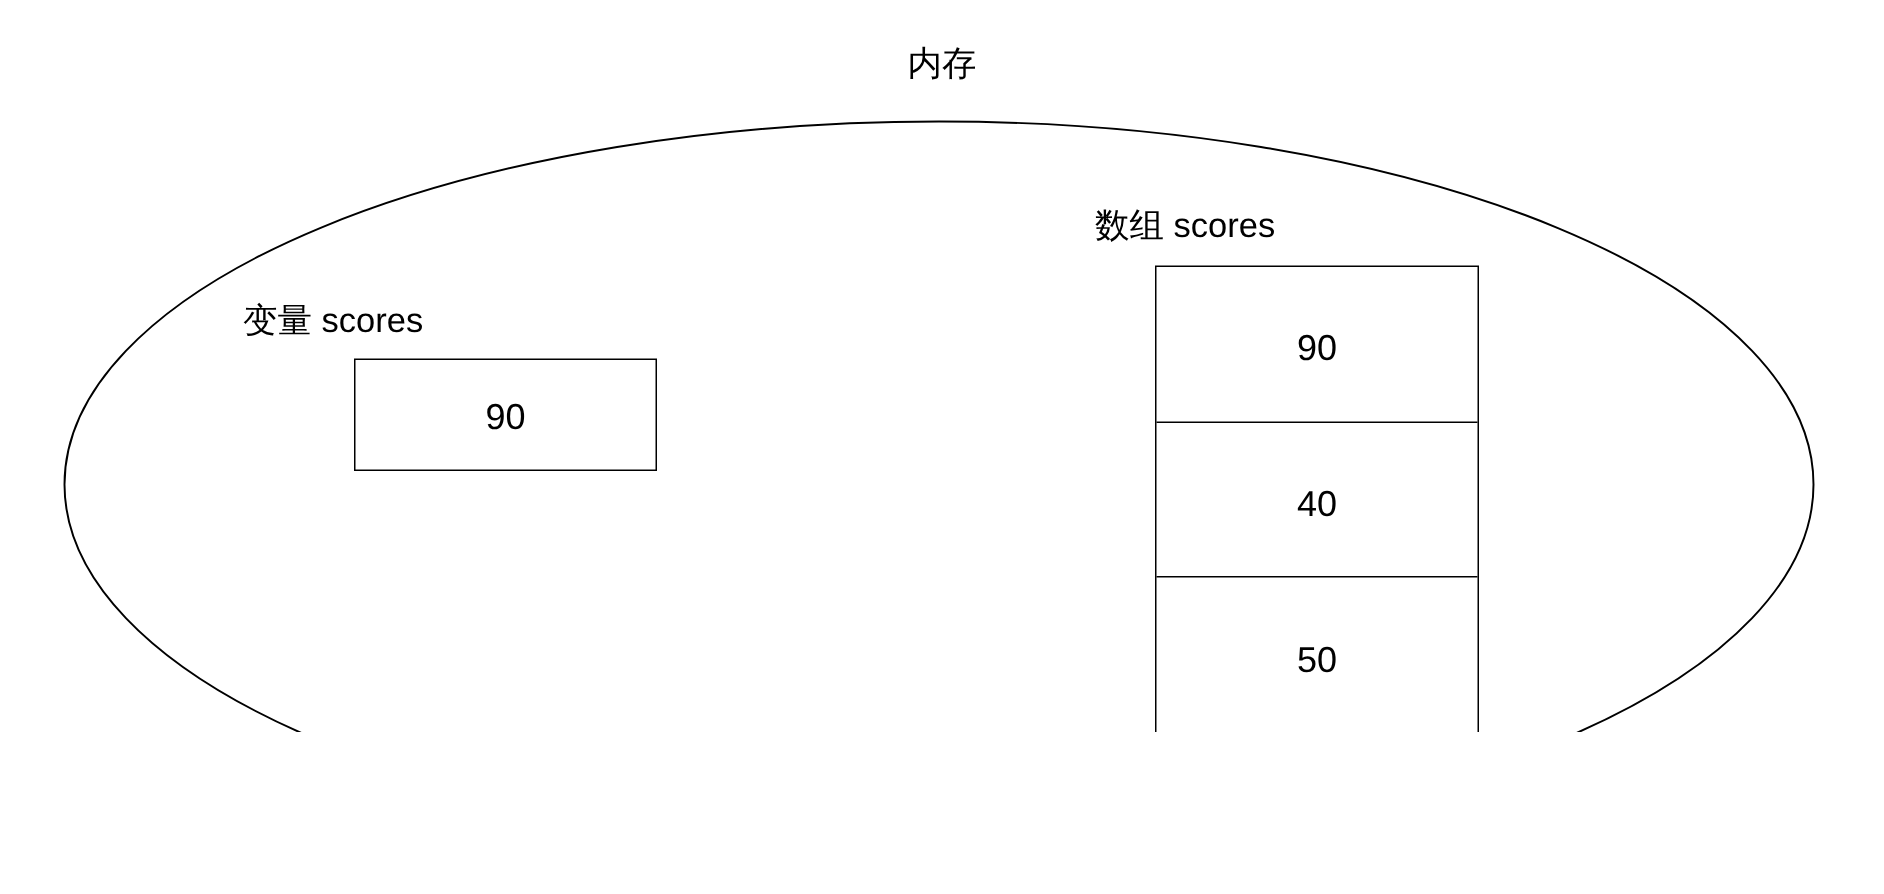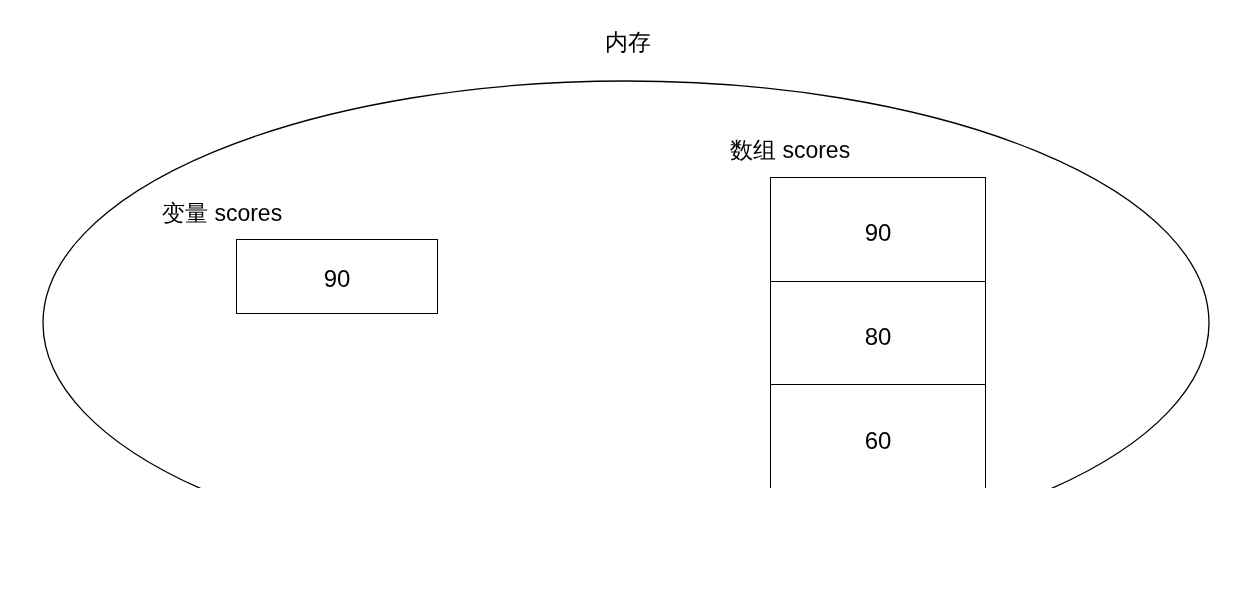--- a/index.html
+++ b/index.html
@@ -108,20 +108,20 @@
     <span class="cell-value">90</span>
   </div>
 
   <div class="label" id="array-label">数组 scores</div>
 
   <div id="array-box">
     <div class="array-cell">
       <span class="cell-value">90</span>
     </div>
     <div class="array-cell">
-      <span class="cell-value">80</span>
+      <span class="cell-value">40</span>
     </div>
     <div class="array-cell">
-      <span class="cell-value">60</span>
+      <span class="cell-value">50</span>
     </div>
   </div>
 
 </div>
 
 </body></html>

